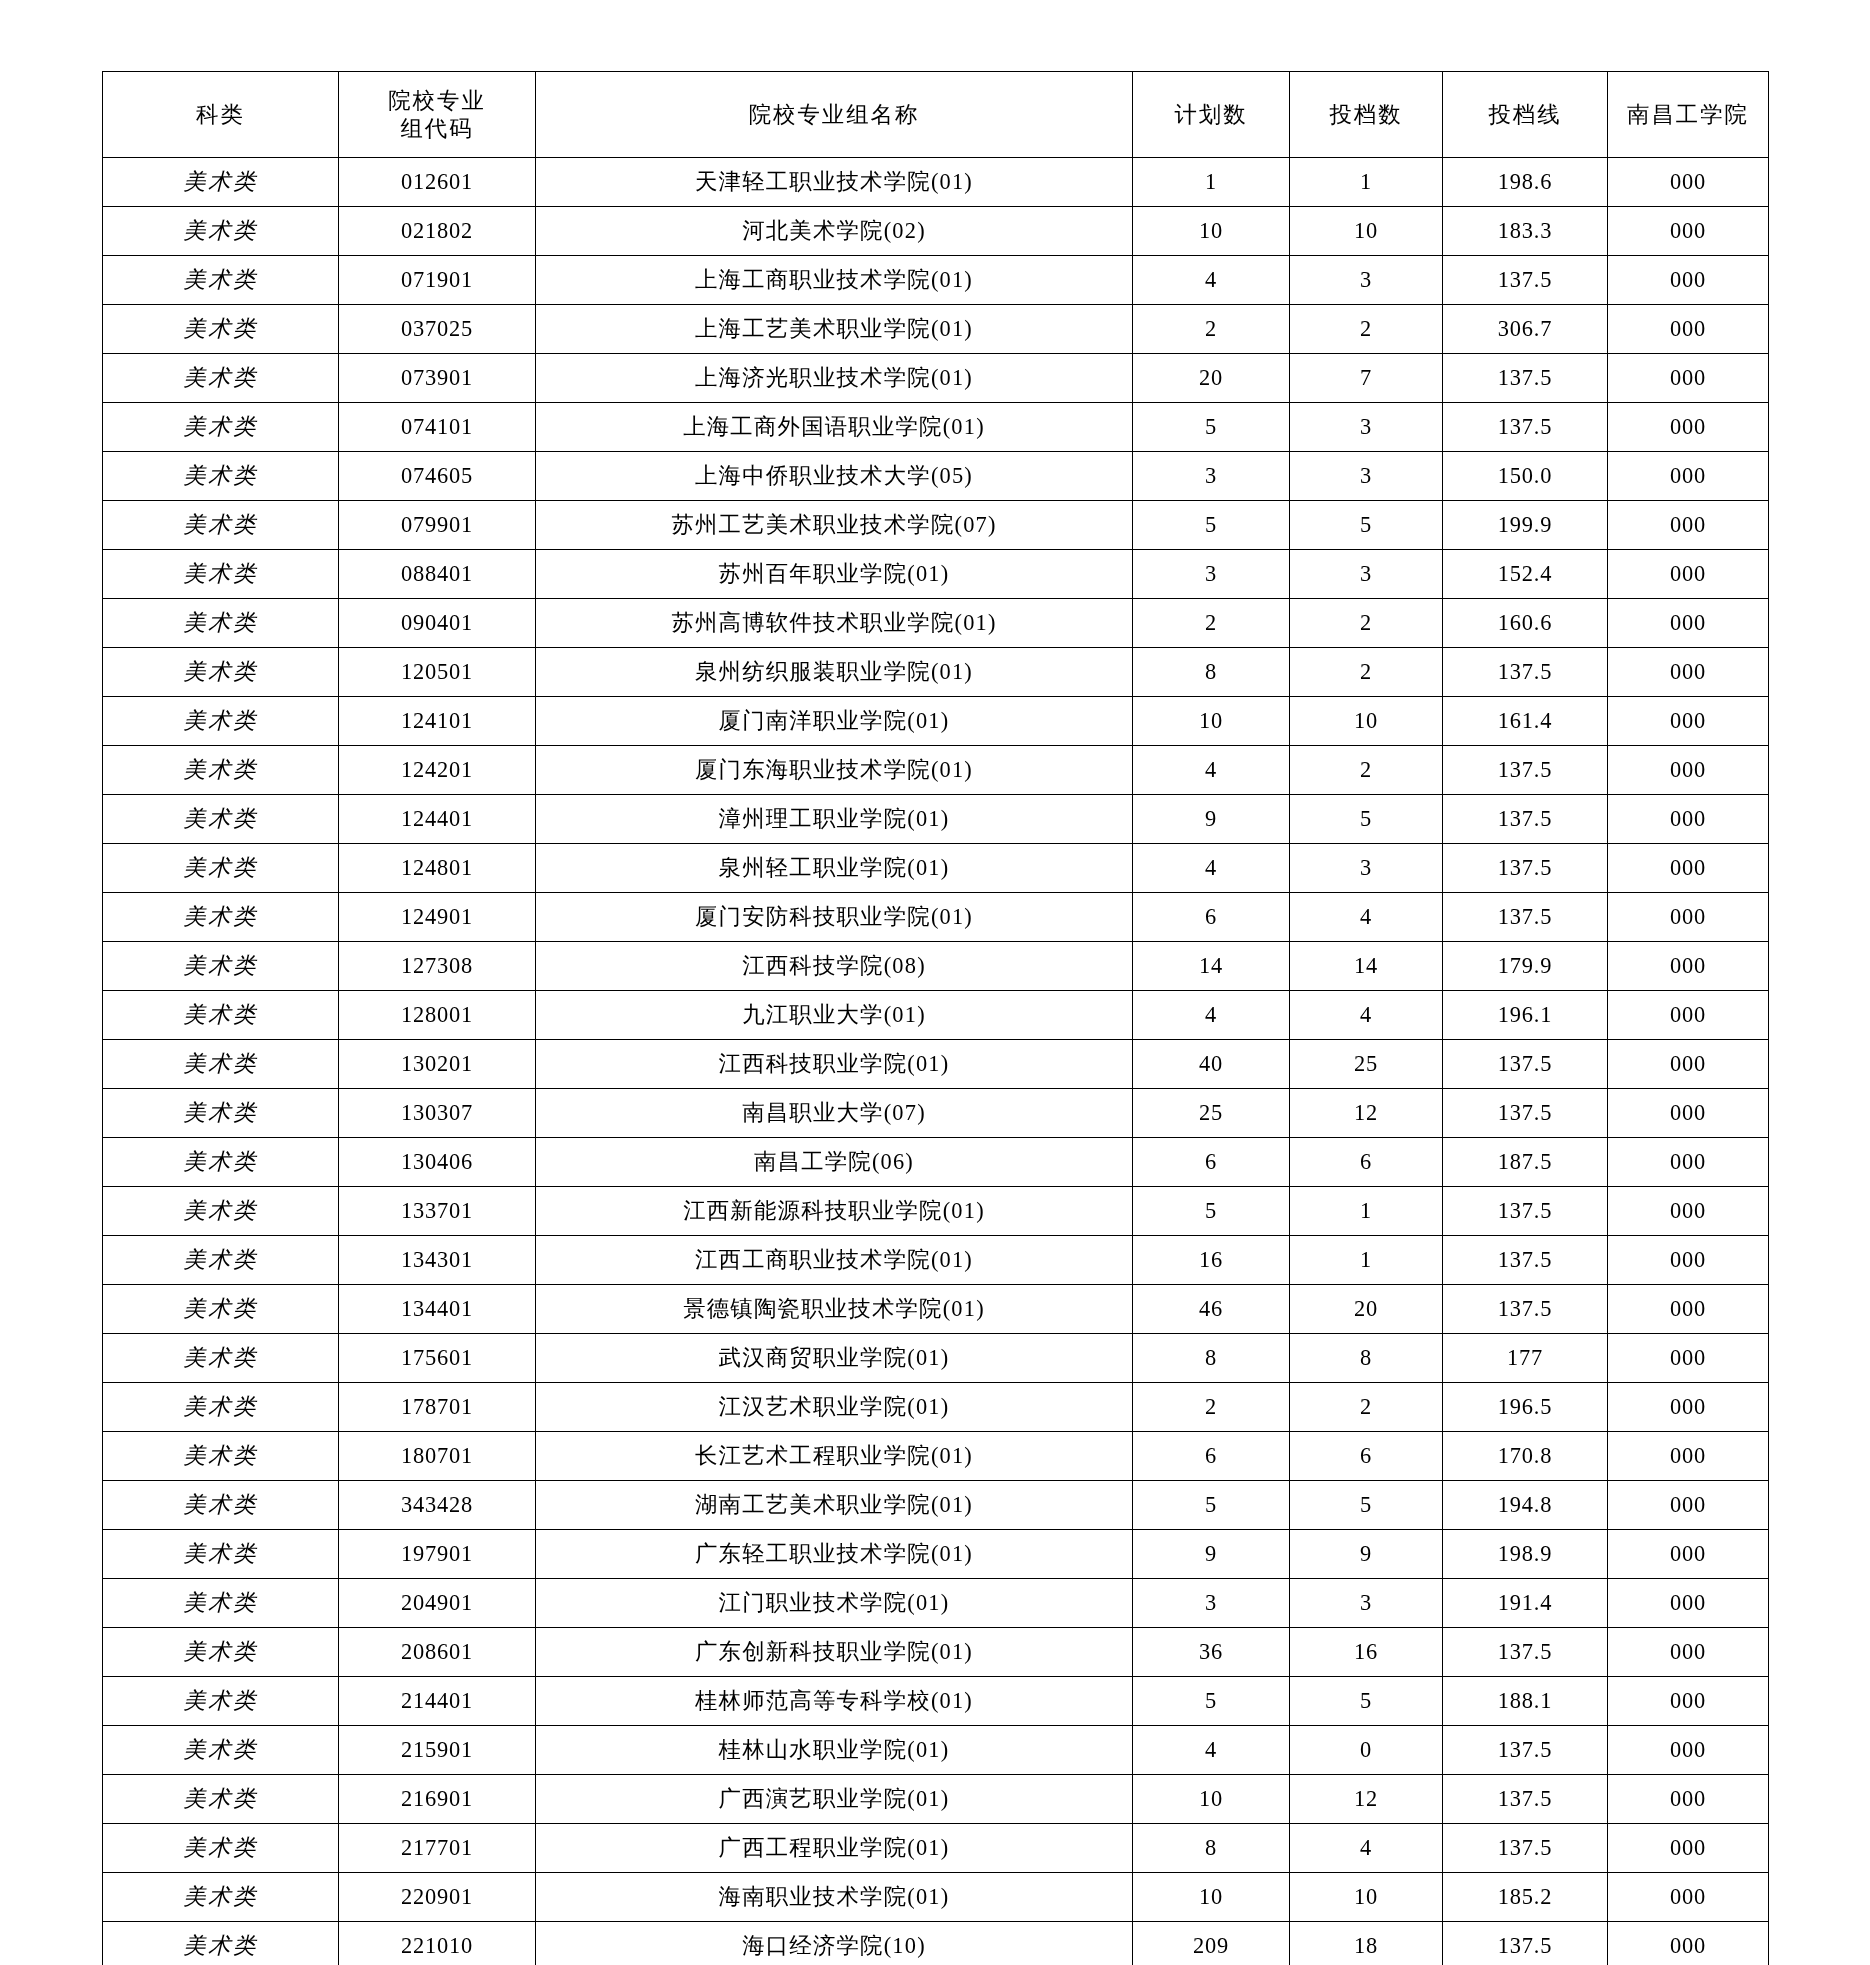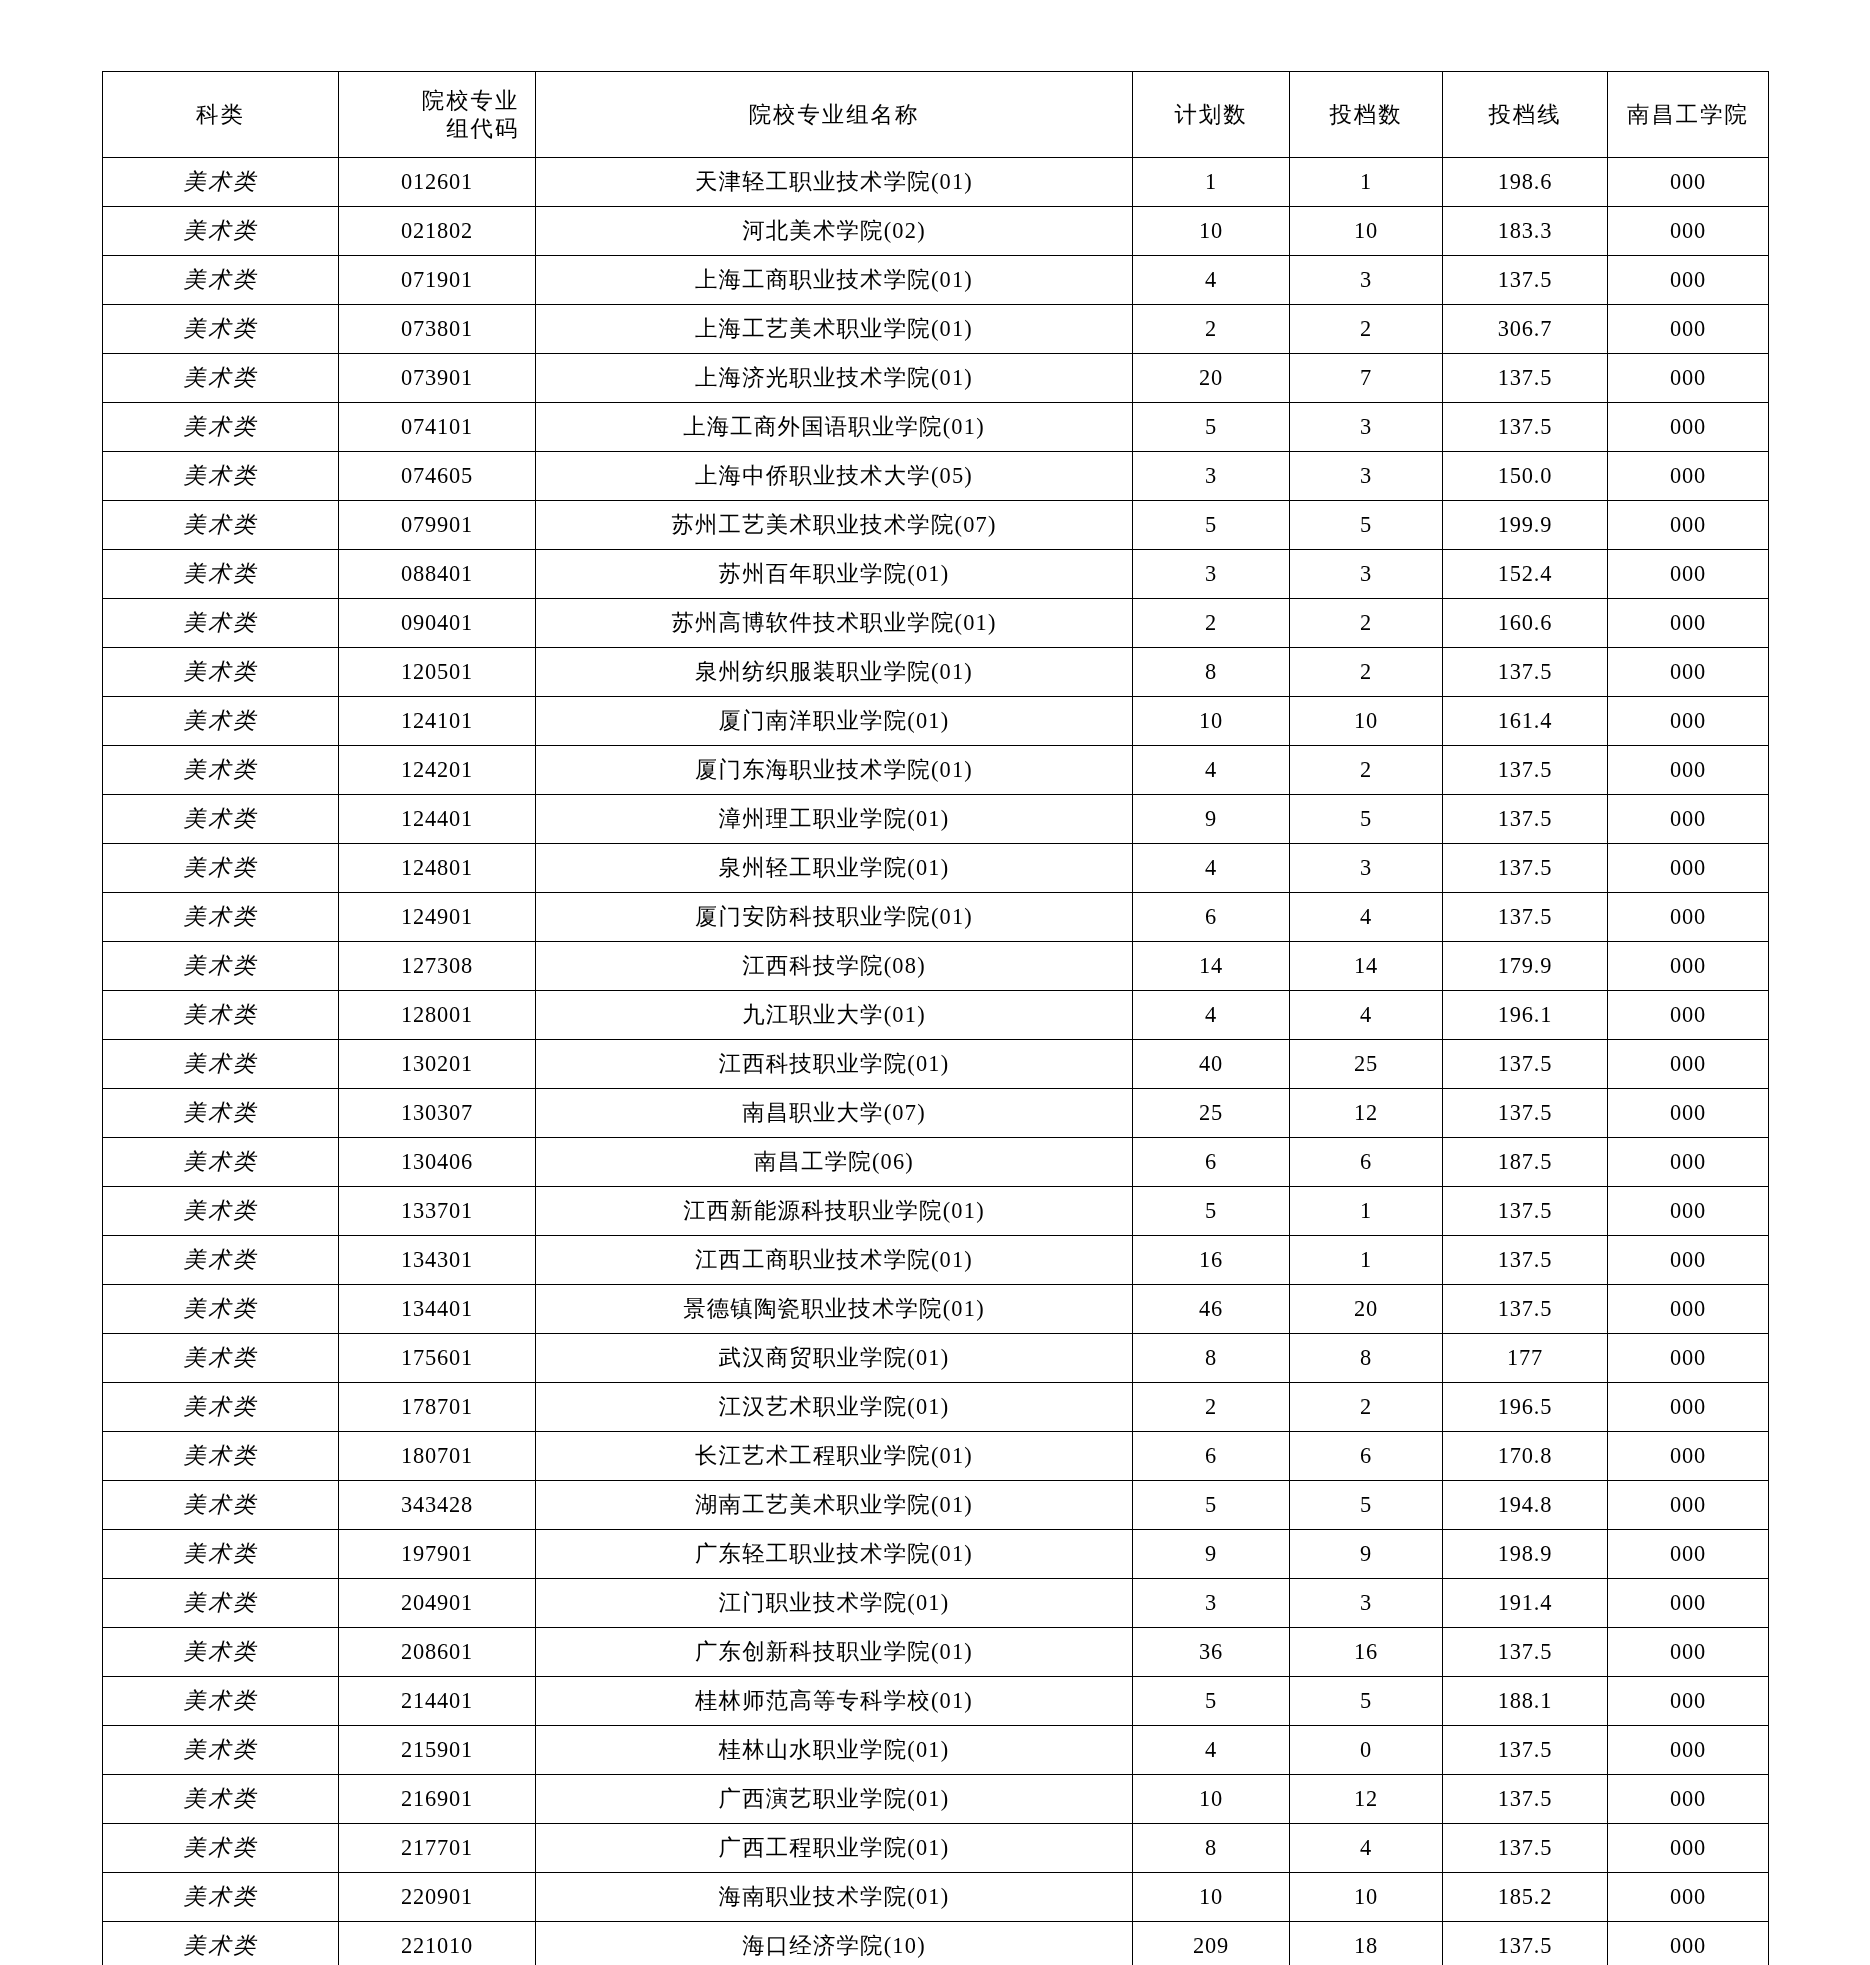--- a/index.html
+++ b/index.html
@@ -47,21 +47,20 @@
   }
   table.admission-table thead th {
     height: 85px;
     font-size: 22.4px;
     letter-spacing: 2px;
   }
   table.admission-table thead th.two-line {
     line-height: 1.22;
     white-space: normal;
     padding: 0 15.7px;
-    text-align: right;
   }
   table.admission-table tbody td {
     letter-spacing: 0.4px;
   }
   table.admission-table tbody td.cell-name {
     letter-spacing: 1.2px;
   }
   table.admission-table tbody td.cell-category {
     letter-spacing: 2.4px;
     font-style: italic;
@@ -125,21 +124,21 @@
           <td class="cell-category">美术类</td>
           <td class="cell-code">071901</td>
           <td class="cell-name">上海工商职业技术学院(01)</td>
           <td class="cell-num">4</td>
           <td class="cell-num">3</td>
           <td class="cell-score">137.5</td>
           <td class="cell-subject">000</td>
         </tr>
         <tr>
           <td class="cell-category">美术类</td>
-          <td class="cell-code">073801</td>
+          <td class="cell-code">037025</td>
           <td class="cell-name">上海工艺美术职业学院(01)</td>
           <td class="cell-num">2</td>
           <td class="cell-num">2</td>
           <td class="cell-score">306.7</td>
           <td class="cell-subject">000</td>
         </tr>
         <tr>
           <td class="cell-category">美术类</td>
           <td class="cell-code">073901</td>
           <td class="cell-name">上海济光职业技术学院(01)</td>

